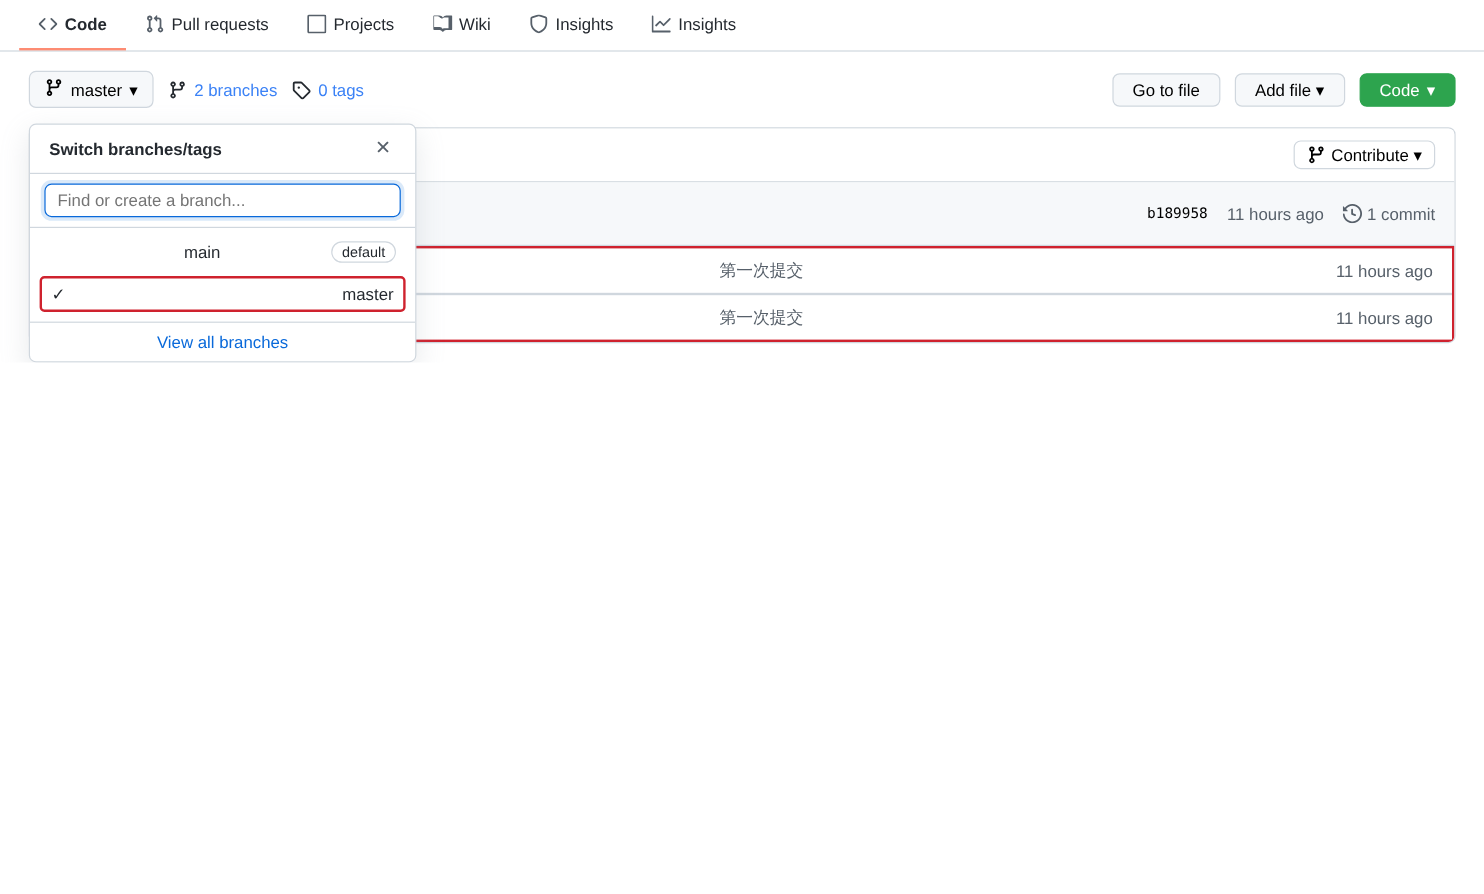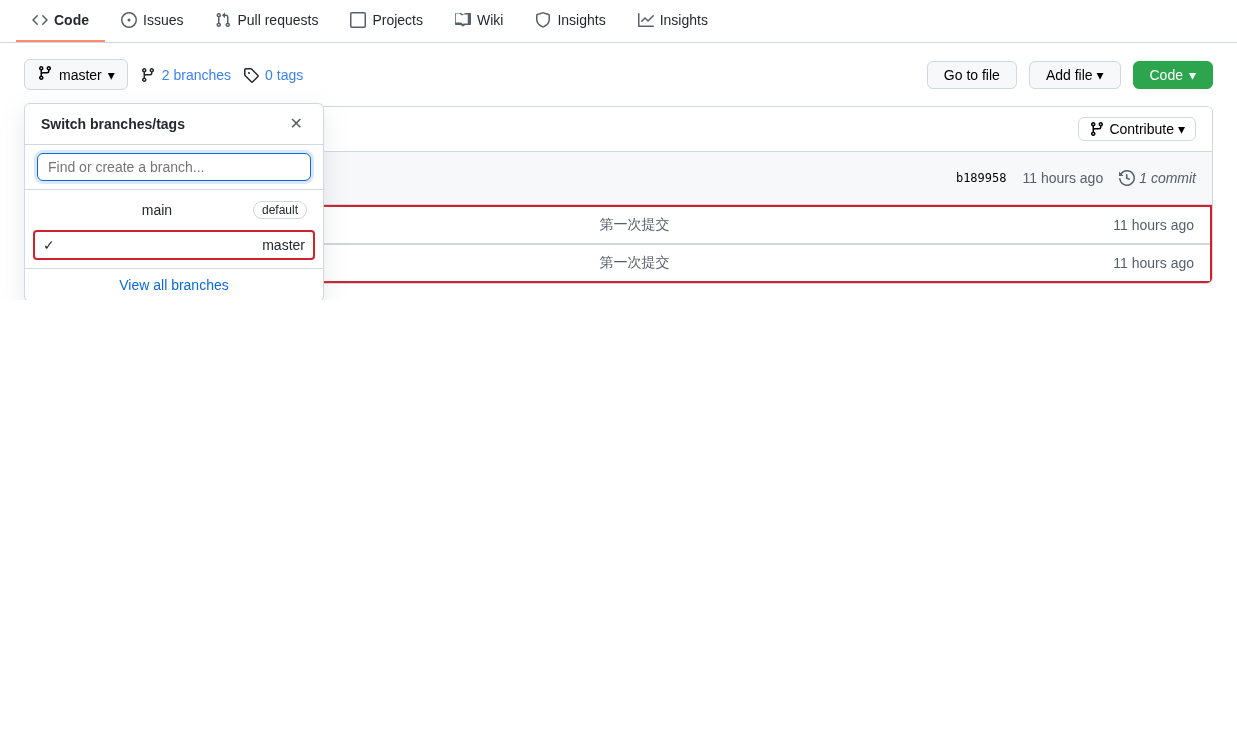--- a/index.html
+++ b/index.html
@@ -100,21 +100,21 @@
       cursor: pointer;
       font-size: 14px;
       font-weight: 500;
     }
 
     
     .dropdown-overlay {
       position: absolute;
       top: 60px;
       left: 24px;
-      width: 300px;
+      width: 323px;
       background: #fff;
       border: 1px solid #d0d7de;
       border-radius: 6px;
       box-shadow: 0 8px 24px rgba(140,149,159,0.2);
       z-index: 100;
     }
     .dropdown-header {
       display: flex;
       align-items: center;
       justify-content: space-between;
@@ -229,21 +229,20 @@
       display: flex;
       align-items: center;
       gap: 16px;
       font-size: 14px;
       color: #57606a;
     }
     .commit-count {
       display: flex;
       align-items: center;
       gap: 4px;
-      font-style: italic;
     }
     .contribute-btn {
       display: flex;
       align-items: center;
       gap: 4px;
       padding: 3px 10px;
       border: 1px solid #d0d7de;
       border-radius: 6px;
       background: #fff;
       cursor: pointer;
@@ -295,29 +294,20 @@
 <body>
 
 <nav class="repo-nav">
   <a class="nav-tab active">
     <span class="nav-icon">
       <svg width="16" height="16" viewBox="0 0 16 16" fill="currentColor">
           <path d="M4.72 3.22a.75.75 0 011.06 1.06L2.06 8l3.72 3.72a.75.75 0 11-1.06 1.06L.47 8.53a.75.75 0 010-1.06l4.25-4.25zm6.56 0a.75.75 0 10-1.06 1.06L13.94 8l-3.72 3.72a.75.75 0 101.06 1.06l4.25-4.25a.75.75 0 000-1.06l-4.25-4.25z"></path>
         </svg>
     </span>
     <span>Code</span>
-  </a>
-  <a class="nav-tab">
-    <span class="nav-icon">
-      <svg width="16" height="16" viewBox="0 0 16 16" fill="currentColor">
-          <path d="M8 9.5a1.5 1.5 0 100-3 1.5 1.5 0 000 3z"></path>
-          <path fill-rule="evenodd" d="M8 0a8 8 0 100 16A8 8 0 008 0zM1.5 8a6.5 6.5 0 1113 0 6.5 6.5 0 01-13 0z"></path>
-        </svg>
-    </span>
-    <span>Issues</span>
   </a>
   <a class="nav-tab">
     <span class="nav-icon">
       <svg width="16" height="16" viewBox="0 0 16 16" fill="currentColor">
           <path fill-rule="evenodd" d="M7.177 3.073L9.573.677A.25.25 0 0110 .854v4.792a.25.25 0 01-.427.177L7.177 3.427a.25.25 0 010-.354zM3.75 2.5a.75.75 0 100 1.5.75.75 0 000-1.5zm-2.25.75a2.25 2.25 0 113 2.122v5.256a2.251 2.251 0 11-1.5 0V5.372A2.25 2.25 0 011.5 3.25zM11 2.5h-1V4h1a1 1 0 011 1v5.628a2.251 2.251 0 101.5 0V5A2.5 2.5 0 0011 2.5zm1 10.25a.75.75 0 111.5 0 .75.75 0 01-1.5 0zM3.75 12a.75.75 0 100 1.5.75.75 0 000-1.5z"></path>
         </svg>
     </span>
     <span>Pull requests</span>
   </a>
   <a class="nav-tab">

